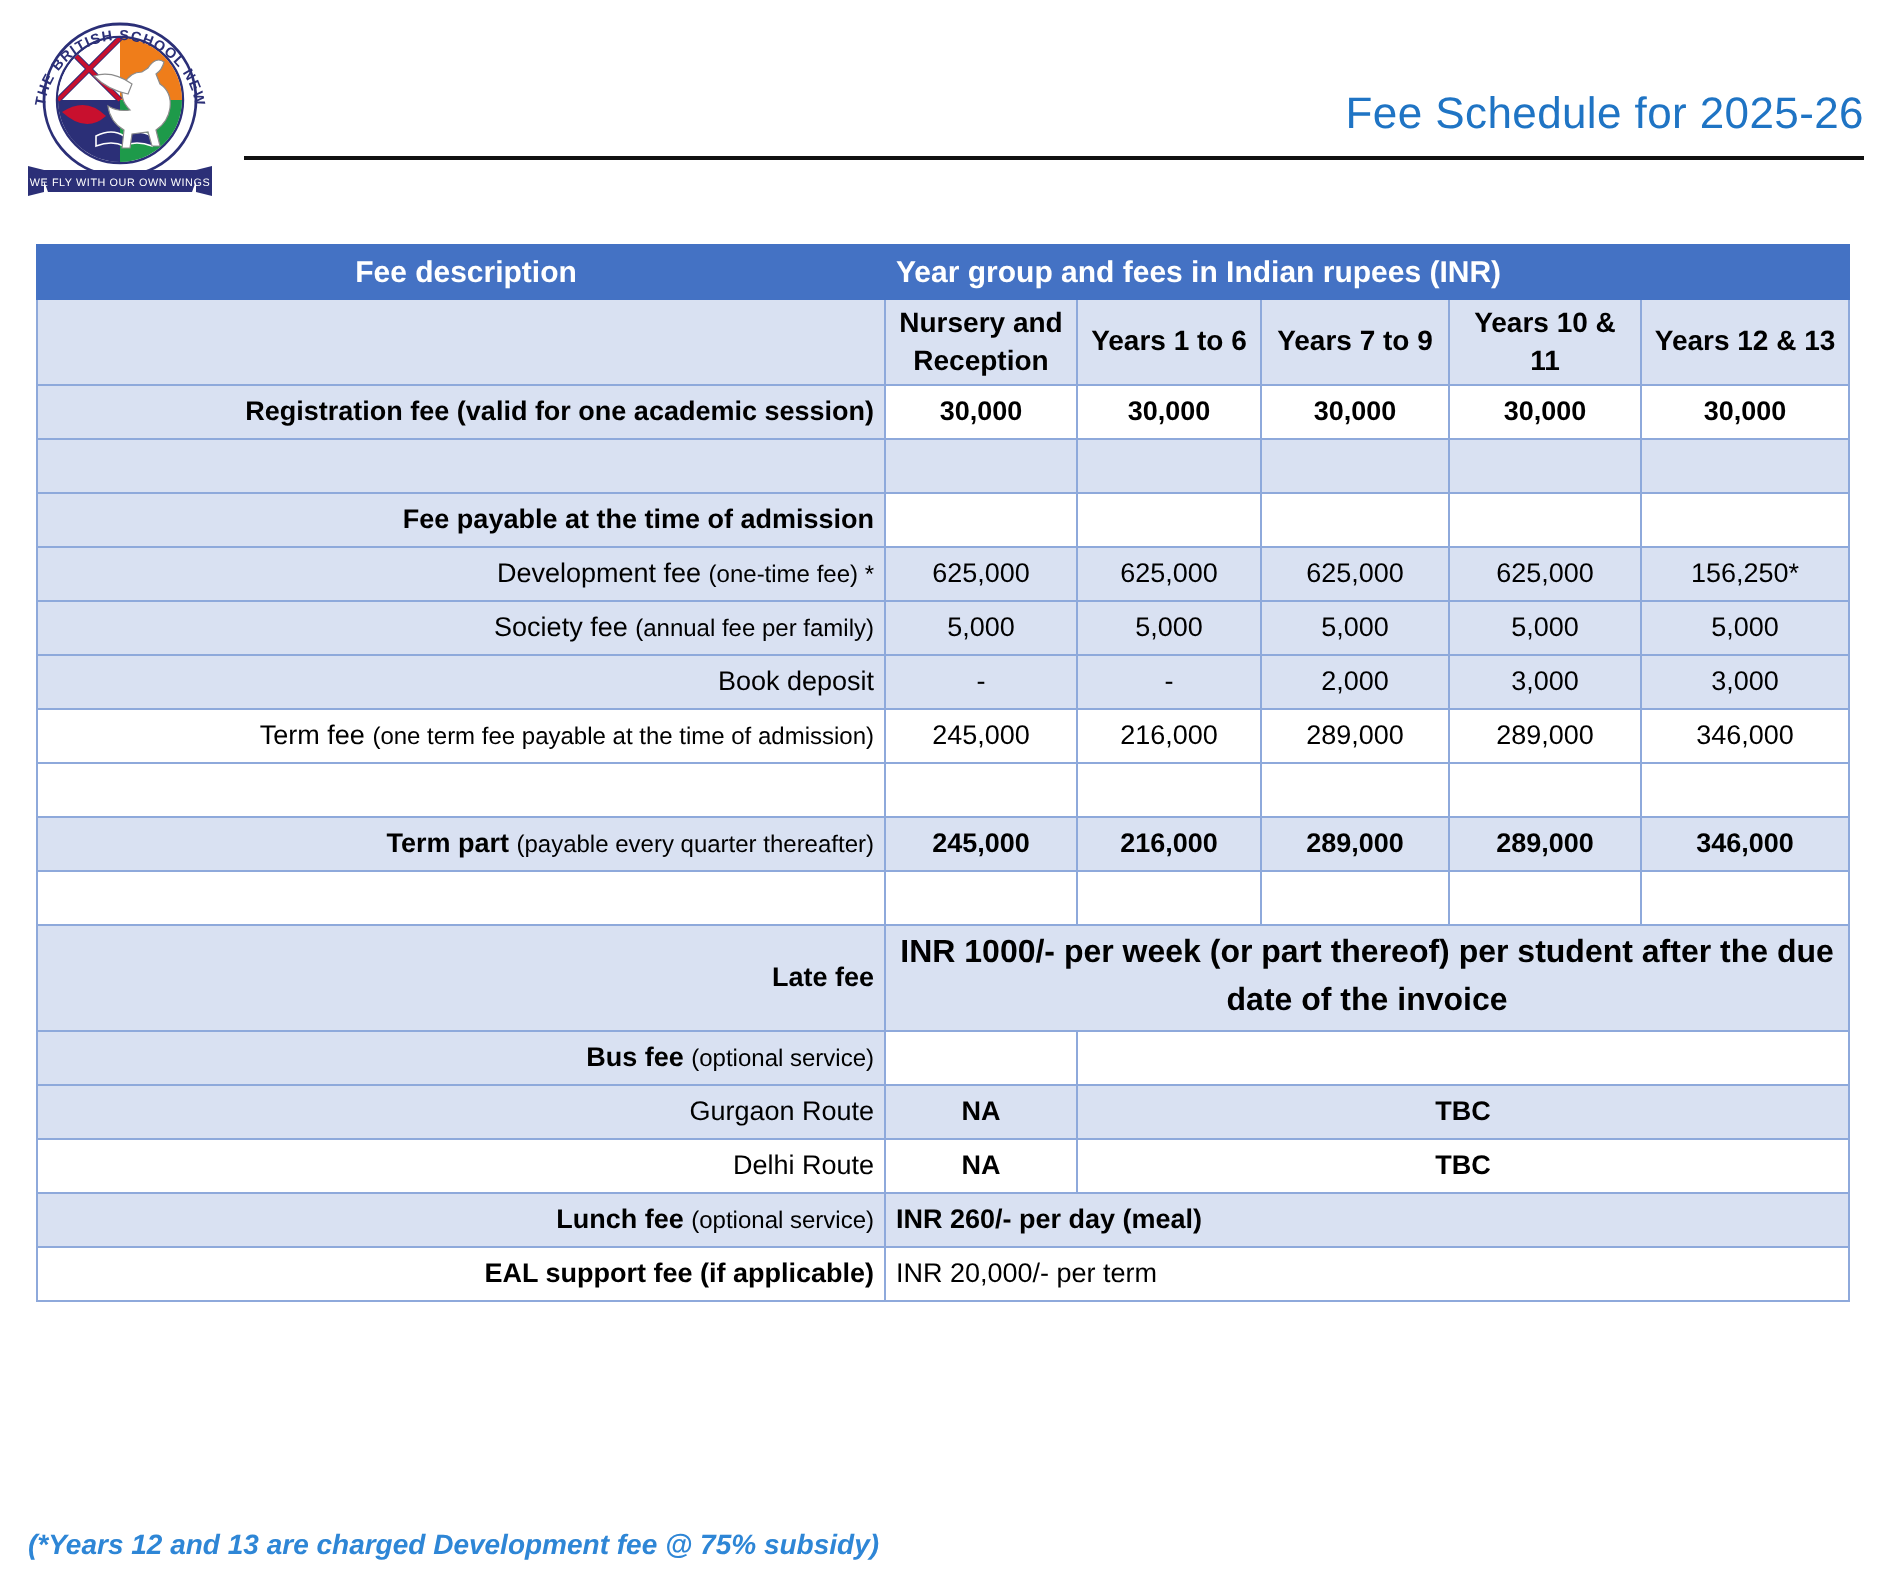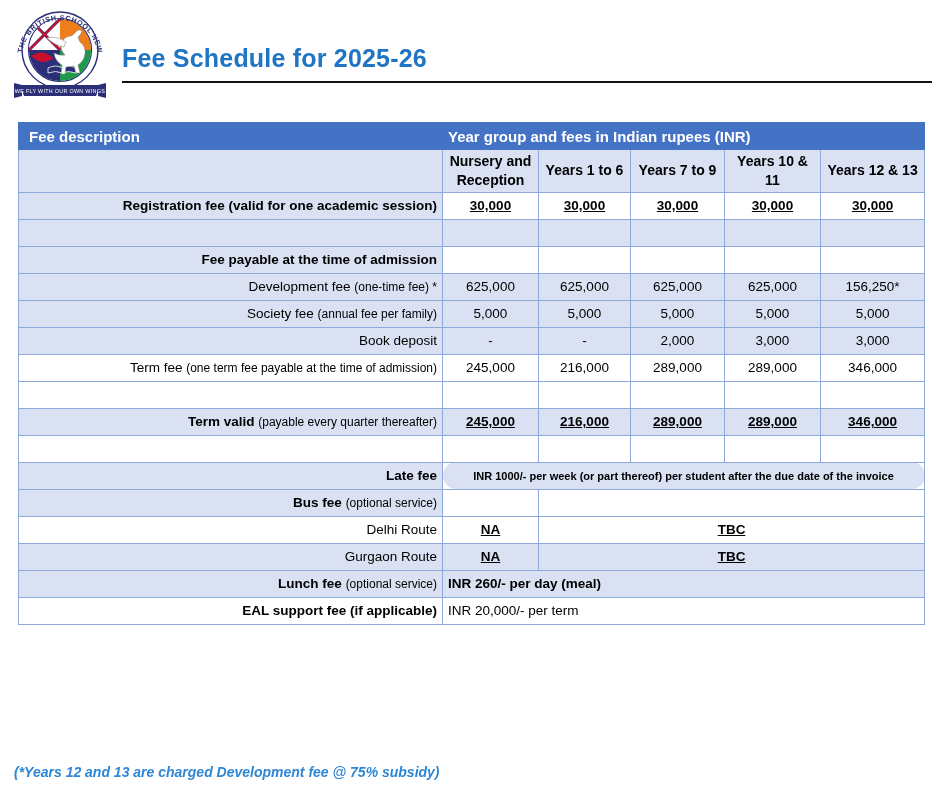--- a/index.html
+++ b/index.html
@@ -28,23 +28,23 @@
     width: 112px;
     height: 96px;
   }
   .title-block {
     position: absolute;
     left: 122px;
     right: 10px;
     top: 44px;
   }
   .page-title {
-    text-align: left;
-    font-size: 25px;
-    font-weight: bold;
+    text-align: right;
+    font-size: 22px;
+    font-weight: normal;
     color: #1f74c4;
     letter-spacing: 0.2px;
     padding-bottom: 8px;
   }
   .title-rule {
     border-bottom: 2px solid #111111;
     width: 100%;
   }
 
   
@@ -77,21 +77,21 @@
 
   
   .band {
     background: #4472c4 !important;
     color: #ffffff;
     font-weight: bold;
     font-size: 15px;
     height: 24px;
     border-color: #4472c4 !important;
   }
-  .band.left  { text-align: left; padding-left: 10px; }
+  .band.left  { text-align: center; padding-left: 10px; }
   .band.right { text-align: left; }
 
   
   .colhead {
     background: #d9e1f2 !important;
     font-weight: bold;
     text-align: center;
     font-size: 14px;
     line-height: 1.35;
     height: 72px;
@@ -99,35 +99,34 @@
   }
   .colhead.blank { background: #d9e1f2 !important; }
 
   
   .fill  { background: #d9e1f2 !important; }
   .plain { background: #ffffff !important; }
 
   
   .b      { font-weight: bold; }
   .num    { text-align: center; }
-  .num.b  { font-weight: bold; text-decoration: underline; }
+  .num.b  { font-weight: bold; }
   .small  { font-size: 12px; font-weight: normal; }
   .label  { text-align: right; white-space: nowrap; }
   .center { }
 
   .spacer td { height: 19px; }
   .tall td   { height: 46px; }
 
   .latefee {
     text-align: center;
     font-weight: bold;
-    font-size: 11px;
+    font-size: 16px;
     line-height: 1.5;
     height: 48px;
-    border-radius: 21px;
   }
 
   
   .footnote {
     position: absolute;
     left: 14px;
     top: 764px;
     font-size: 14px;
     font-weight: bold;
     font-style: italic;
@@ -290,21 +289,21 @@
     <tr class="spacer">
       <td class="plain"></td>
       <td class="plain"></td>
       <td class="plain"></td>
       <td class="plain"></td>
       <td class="plain"></td>
       <td class="plain"></td>
     </tr>
 
     <tr>
-      <td class="label b fill"><span>Term valid</span> <span class="small b">(payable every quarter thereafter)</span></td>
+      <td class="label b fill"><span>Term part</span> <span class="small b">(payable every quarter thereafter)</span></td>
       <td class="num b fill">245,000</td>
       <td class="num b fill">216,000</td>
       <td class="num b fill">289,000</td>
       <td class="num b fill">289,000</td>
       <td class="num b fill">346,000</td>
     </tr>
 
     <tr class="spacer">
       <td class="plain"></td>
       <td class="plain"></td>
@@ -319,32 +318,32 @@
       <td class="latefee fill" colspan="5">INR 1000/- per week (or part thereof) per student after the due date of the invoice</td>
     </tr>
 
     <tr>
       <td class="label b fill"><span>Bus fee</span> <span class="small b">(optional service)</span></td>
       <td class="plain"></td>
       <td class="plain" colspan="4"></td>
     </tr>
 
     <tr>
+      <td class="label fill">Gurgaon Route</td>
+      <td class="num b fill">NA</td>
+      <td class="num b fill" colspan="4">TBC</td>
+    </tr>
+
+    <tr>
       <td class="label plain">Delhi Route</td>
       <td class="num b plain">NA</td>
       <td class="num b plain" colspan="4">TBC</td>
     </tr>
 
     <tr>
-      <td class="label fill">Gurgaon Route</td>
-      <td class="num b fill">NA</td>
-      <td class="num b fill" colspan="4">TBC</td>
-    </tr>
-
-    <tr>
       <td class="label b fill"><span>Lunch fee</span> <span class="small b">(optional service)</span></td>
       <td class="center b fill" colspan="5">INR 260/- per day (meal)</td>
     </tr>
 
     <tr>
       <td class="label b plain"><span>EAL support fee</span> <span>(if applicable)</span></td>
       <td class="center plain" colspan="5">INR 20,000/- per term</td>
     </tr>
 
   </tbody>

